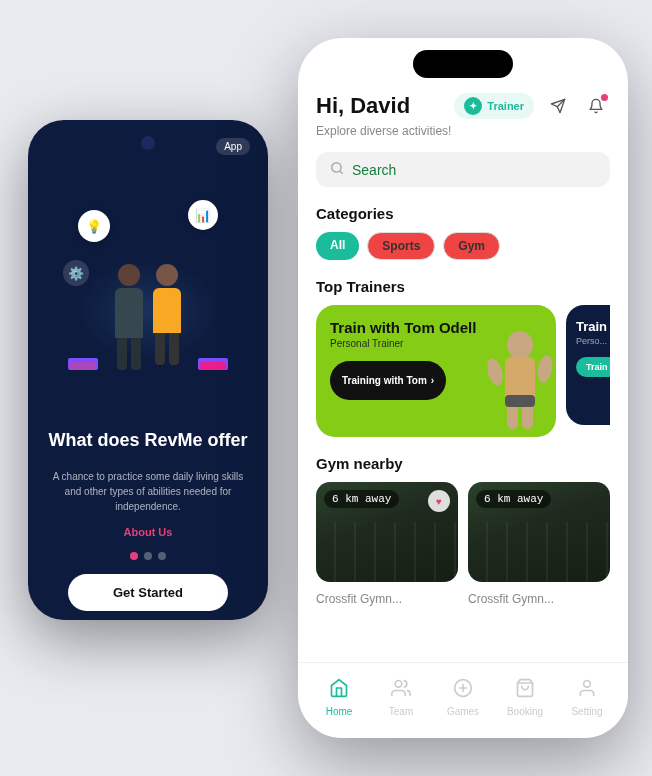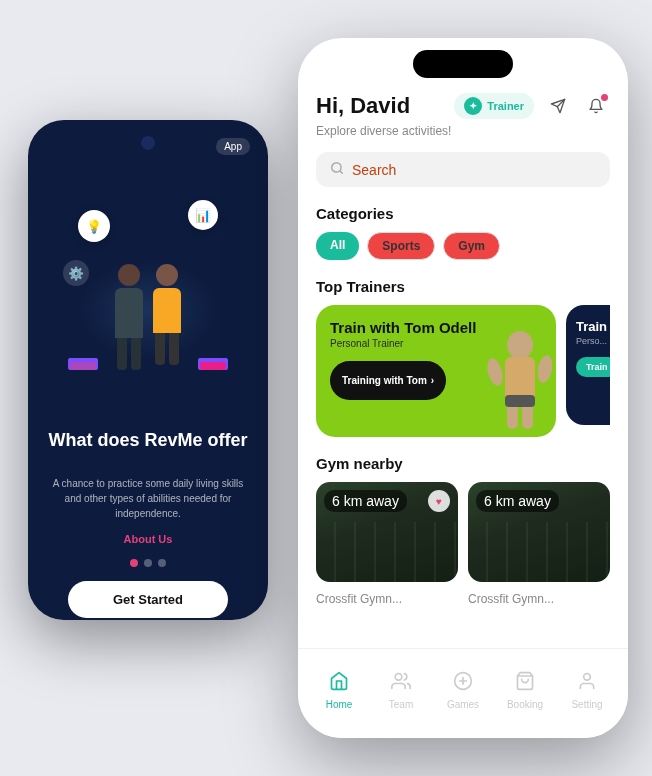--- a/index.html
+++ b/index.html
@@ -76,21 +76,21 @@
       transform: translateX(-50%);
     }
     .left-phone-text-area {
       padding: 0 20px;
       text-align: center;
     }
     .left-phone-title {
       color: #fff;
       font-size: 18px;
       font-weight: 700;
-      margin-bottom: 25px;
+      margin-bottom: 18px;
     }
     .left-phone-desc {
       color: rgba(255,255,255,0.65);
       font-size: 10px;
       line-height: 1.5;
       margin-bottom: 12px;
     }
     .left-phone-about {
       color: #e5407a;
       font-size: 11px;
@@ -221,21 +221,21 @@
     .rp-search {
       display: flex;
       align-items: center;
       background: #f2f2f2;
       border-radius: 12px;
       padding: 9px 14px;
       gap: 8px;
       margin-bottom: 18px;
     }
     .rp-search-icon { color: #aaa; font-size: 14px; }
-    .rp-search-text { color: #c2410c; font-size: 14px; }
+    .rp-search-text { color: #15803d; font-size: 14px; }
 
     
     .rp-section-title {
       font-size: 15px;
       font-weight: 700;
       color: #111;
       margin-bottom: 10px;
     }
     .rp-categories {
       display: flex;
@@ -352,23 +352,24 @@
       inset: 0;
       background: rgba(0,0,0,0.25);
       border-radius: 14px;
     }
     .gym-card-badge {
       position: absolute;
       top: 8px;
       left: 8px;
       background: rgba(0,0,0,0.55);
       color: #fff;
-      font-size: 14px;
+      font-size: 11px;
       padding: 3px 8px;
       border-radius: 10px;
+      font-family: Liberation Mono, monospace;
     }
     .gym-card-heart {
       position: absolute;
       top: 8px;
       right: 8px;
       width: 22px;
       height: 22px;
       background: rgba(255,255,255,0.85);
       border-radius: 50%;
       display: flex;
@@ -384,21 +385,21 @@
       height: 100%;
       background: linear-gradient(160deg, #3a5a3a 0%, #2a3a2a 40%, #1a2a1a 100%);
     }
 
     
     .rp-bottom-nav {
       position: absolute;
       bottom: 0;
       left: 0;
       right: 0;
-      height: 90px;
+      height: 76px;
       background: #fff;
       border-top: 1px solid #f0f0f0;
       display: flex;
       align-items: center;
       justify-content: space-around;
       padding: 4px 10px 10px;
     }
     .nav-item {
       display: flex;
       flex-direction: column;

